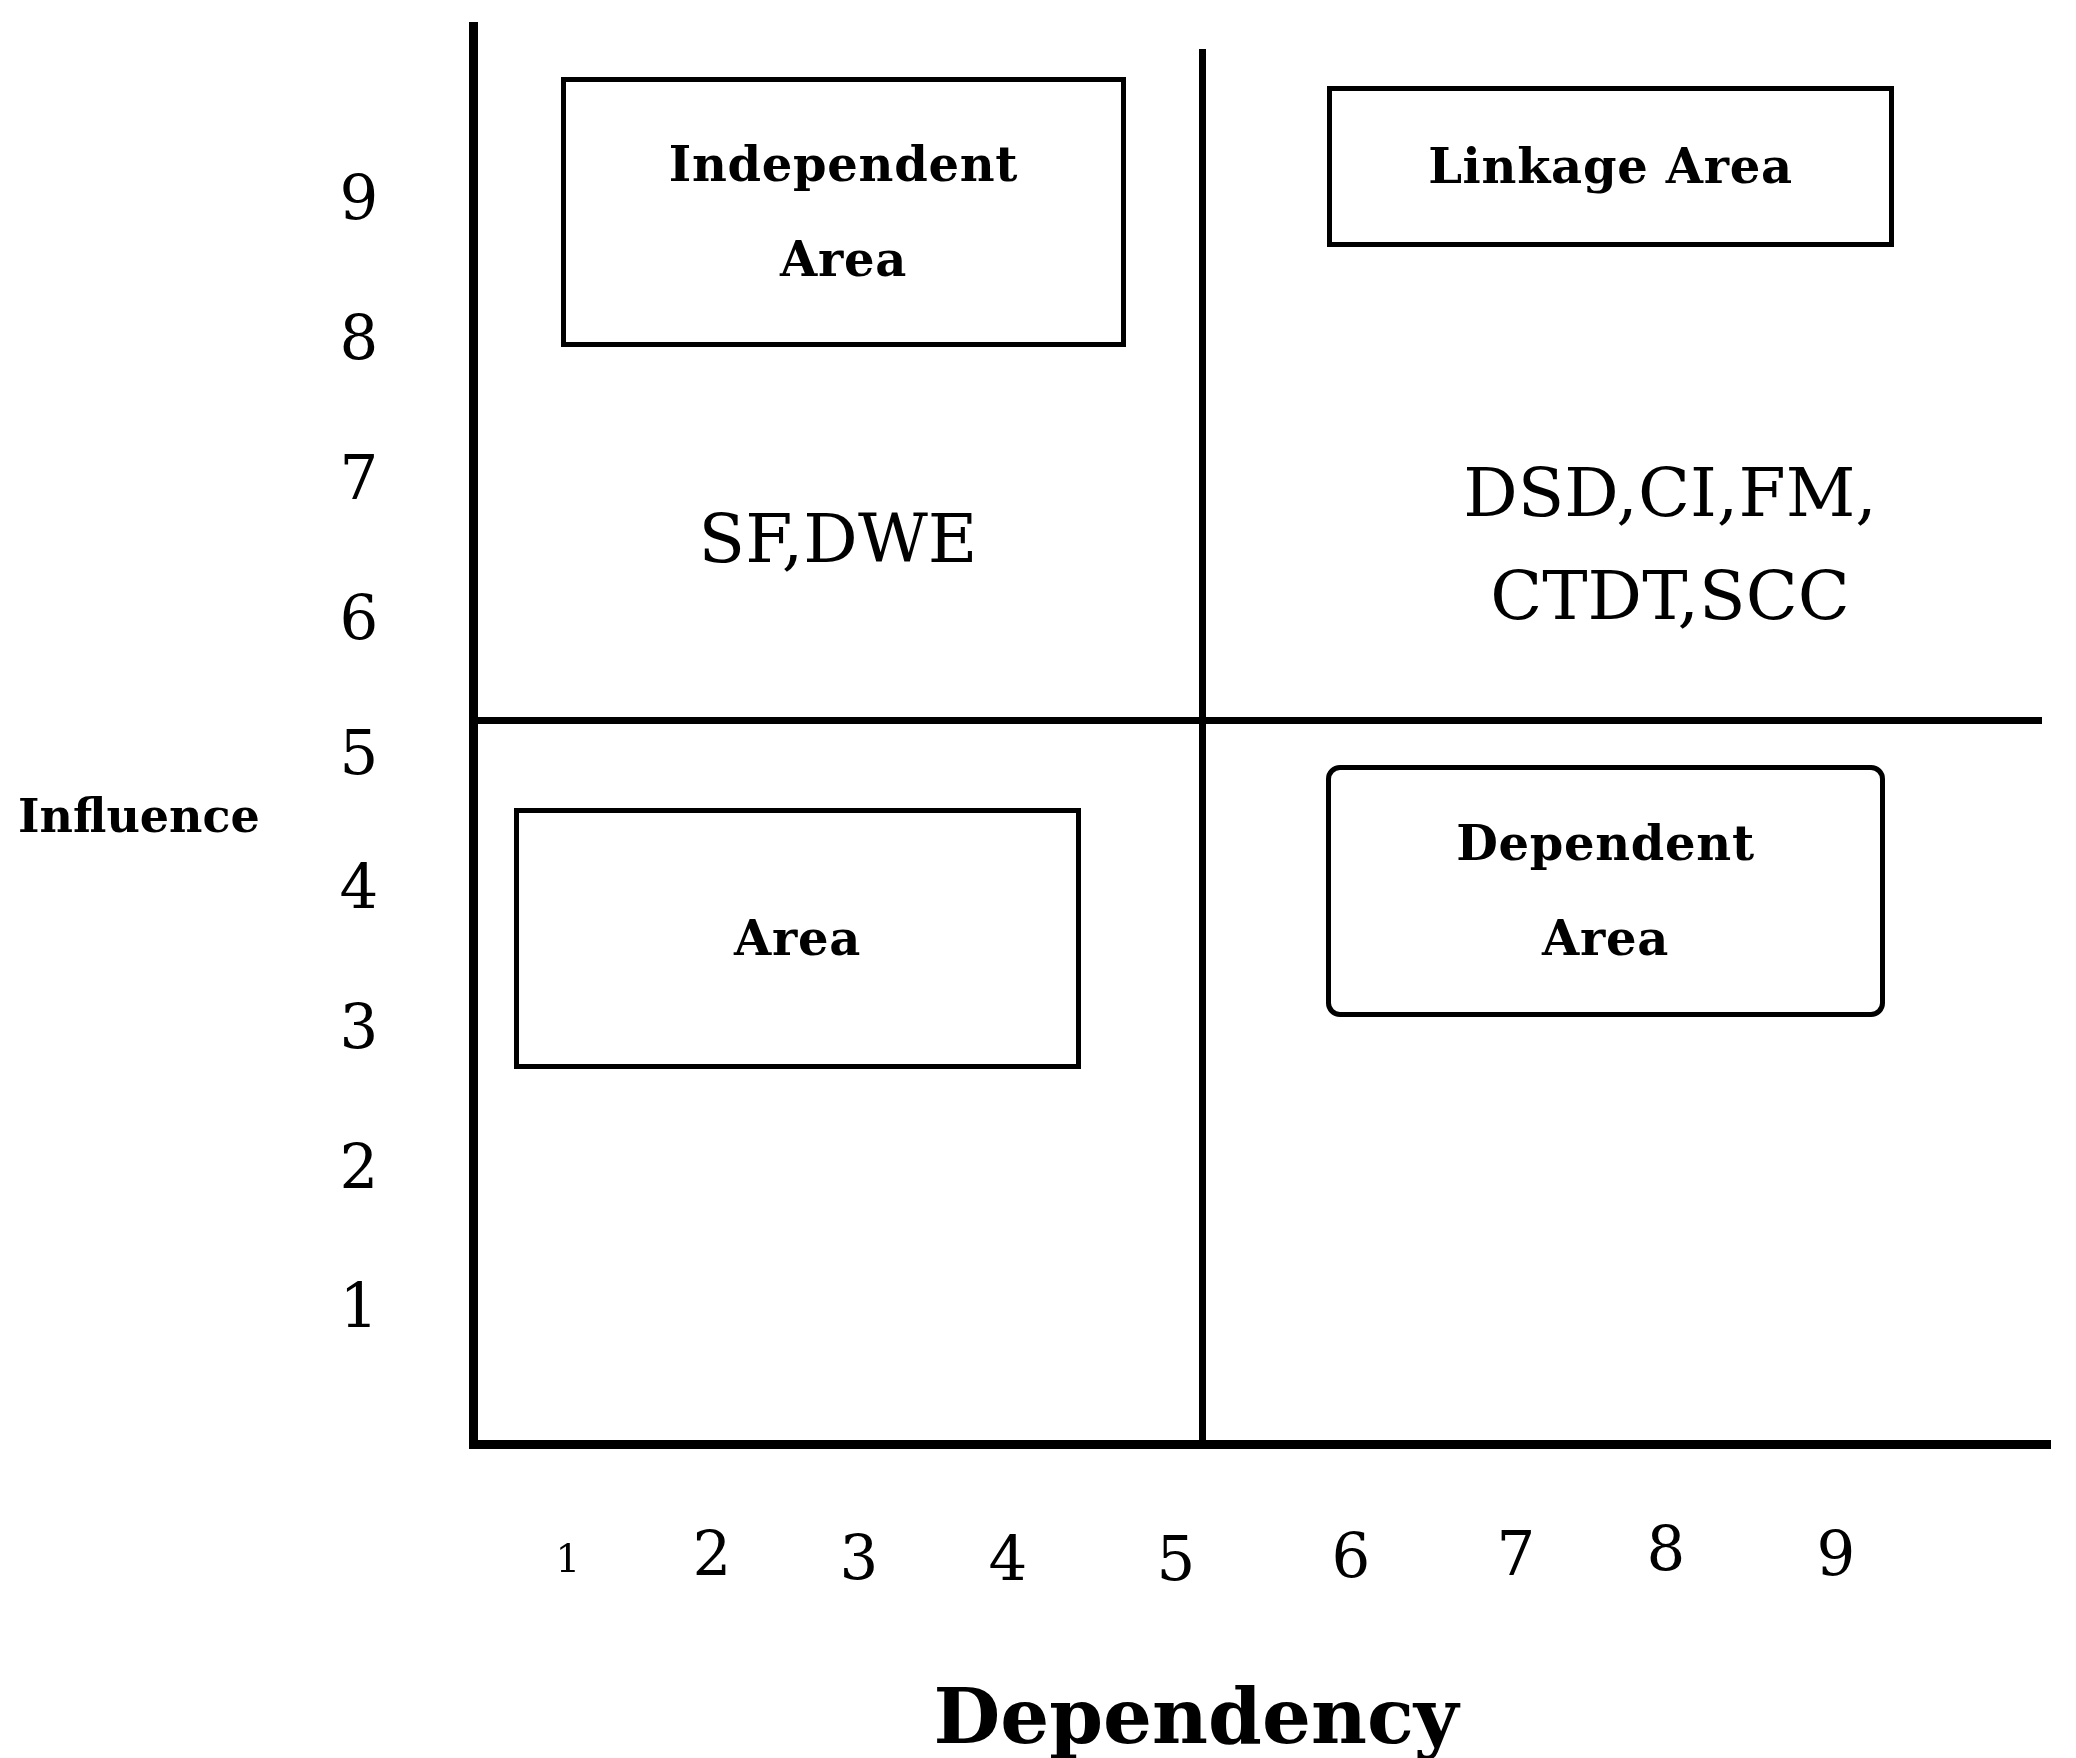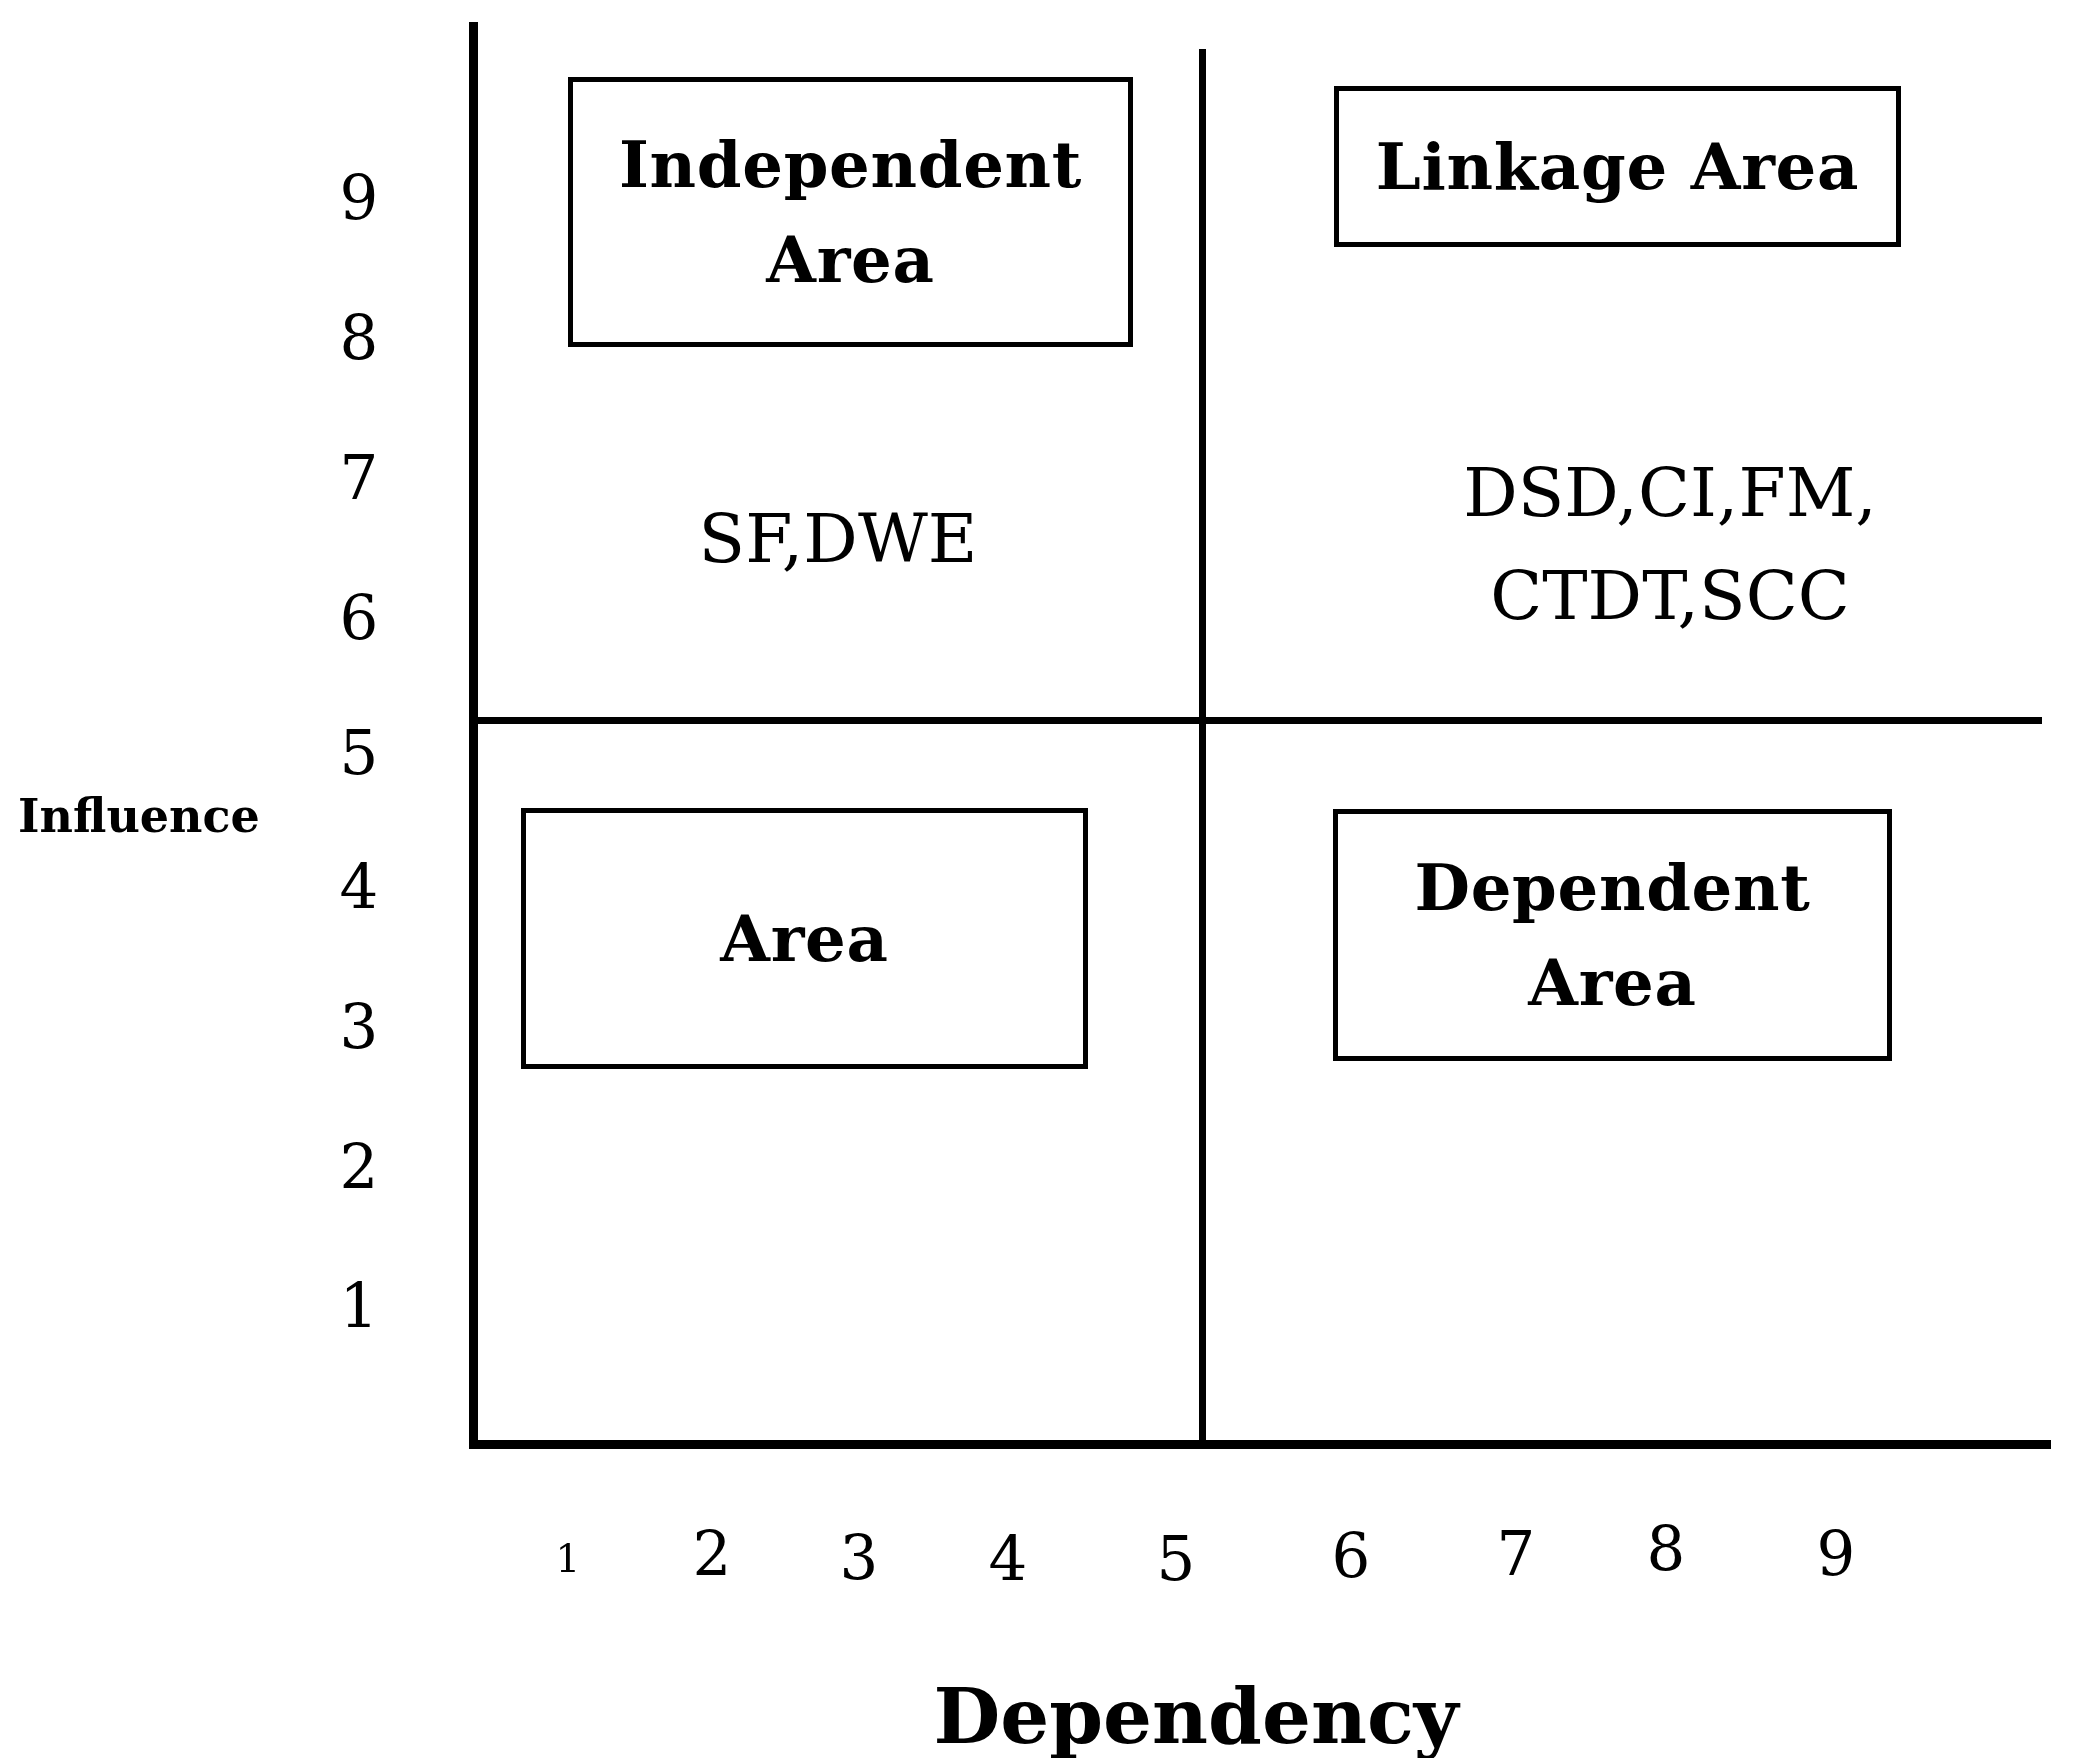--- a/index.html
+++ b/index.html
@@ -12,23 +12,22 @@
     overflow:hidden;
   }
   .line{position:absolute;background:#000;}
   .qbox{
     position:absolute;
     border:5.7px solid #000;
     background:#fff;
     display:flex;flex-direction:column;align-items:center;justify-content:center;
     text-align:center;
     font-weight:bold;
-    font-size:64px;line-height:95px;
+    font-size:48px;line-height:95px;
     letter-spacing:0.7px;
-    margin-left:7px;
   }
   .items{
     position:absolute;
     transform:translate(-50%,-50%);
     font-size:68px;line-height:103px;
     white-space:nowrap;text-align:center;
   }
   .ytick,.xtick{
     position:absolute;
     transform:translate(-50%,-50%);
@@ -55,21 +54,21 @@
   </div>
 
   <div class="qbox" style="left:1327px;top:86px;width:557px;height:151px;text-align:right;">
     <div>Linkage Area</div>
   </div>
 
   <div class="qbox" style="left:514px;top:808px;width:557px;height:251px;">
     <div>Area</div>
   </div>
 
-  <div class="qbox" style="left:1326px;top:809px;width:549px;height:242px;">
+  <div class="qbox" style="left:1326px;top:765px;width:549px;height:242px;border-radius:14px;">
     <div>Dependent</div>
     <div>Area</div>
   </div>
 
   <div class="items" style="left:838px;top:538px;">SF,DWE</div>
 
   <div class="items" style="left:1670px;top:544px;">
     <div>DSD,CI,FM,</div>
     <div>CTDT,SCC</div>
   </div>

